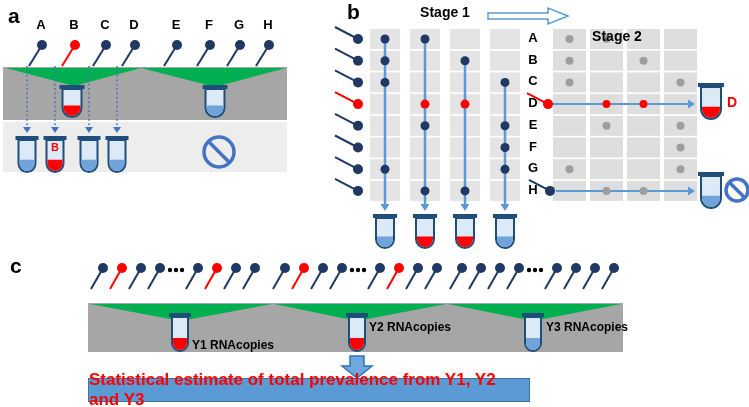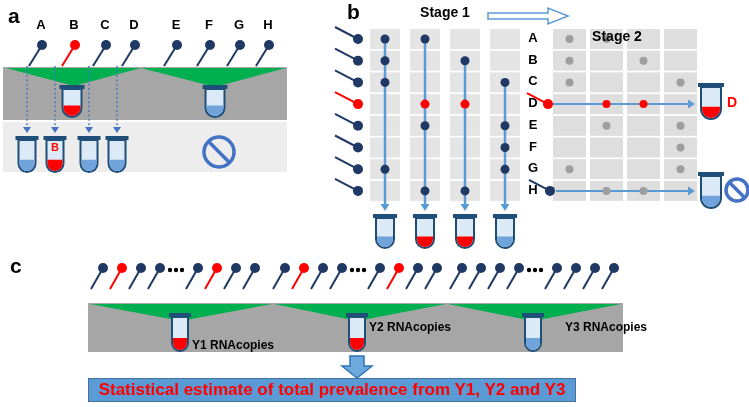--- a/index.html
+++ b/index.html
@@ -6,21 +6,21 @@
   #fig-wrap{position:relative;width:749px;height:407px;background:#ffffff;overflow:hidden;
             font-family:"Liberation Sans", sans-serif;}
   svg{position:absolute;left:0;top:0;}
   .txt{position:absolute;white-space:nowrap;color:#000;}
   .panel-label{font-size:21px;font-weight:700;}
   .letter{font-size:13px;font-weight:700;transform:translateX(-50%);}
   .stage-title{font-size:14px;font-weight:700;transform:translateX(-50%);}
   .tube-side-label{font-size:12px;font-weight:700;}
   .d-label{font-size:14px;font-weight:700;color:#ff0000;}
   .b-label{font-size:11px;font-weight:700;color:#ff0000;transform:translateX(-50%);}
-  .banner{position:absolute;left:88px;top:378px;width:488px;height:24px;
+  .banner{position:absolute;left:88px;top:378px;width:442px;height:24px;
           background:#5b9bd5;border:1.5px solid #41719c;box-sizing:border-box;
           display:flex;align-items:center;justify-content:center;}
   .banner span{color:#ff0000;font-size:17px;font-weight:700;}
 </style>
 </head>
 <body>
 
 <div id="fig-wrap">
   <svg id="fig" width="749" height="407" viewBox="0 0 749 407">
       <rect x="3" y="67" width="284" height="53" fill="#a6a6a6"></rect>
@@ -297,21 +297,21 @@
 
   <span class="txt stage-title" style="left:445px;top:4px;">Stage 1</span>
   <span class="txt stage-title" style="left:617px;top:4px;margin-top:24px;">Stage 2</span>
 
   <span class="txt b-label" style="left:55px;top:141px;">B</span>
 
   <span class="txt d-label" style="left:727px;top:94px;">D</span>
 
   <span class="txt tube-side-label" style="left:192px;top:320px;margin-top:18px;">Y1 RNAcopies</span>
   <span class="txt tube-side-label" style="left:369px;top:320px;">Y2 RNAcopies</span>
-  <span class="txt tube-side-label" style="left:546px;top:320px;margin-left:19px;">Y3 RNAcopies</span>
+  <span class="txt tube-side-label" style="left:546px;top:320px;">Y3 RNAcopies</span>
 
   <div class="banner">
     <span>Statistical estimate of total prevalence from Y1, Y2 and Y3</span>
   </div>
 <span class="txt letter" style="left: 41px; top: 17px;">A</span>
     <span class="txt letter" style="left: 74px; top: 17px;">B</span>
     <span class="txt letter" style="left: 105px; top: 17px;">C</span>
     <span class="txt letter" style="left: 134px; top: 17px;">D</span>
     <span class="txt letter" style="left: 176px; top: 17px;">E</span>
     <span class="txt letter" style="left: 209px; top: 17px;">F</span>

